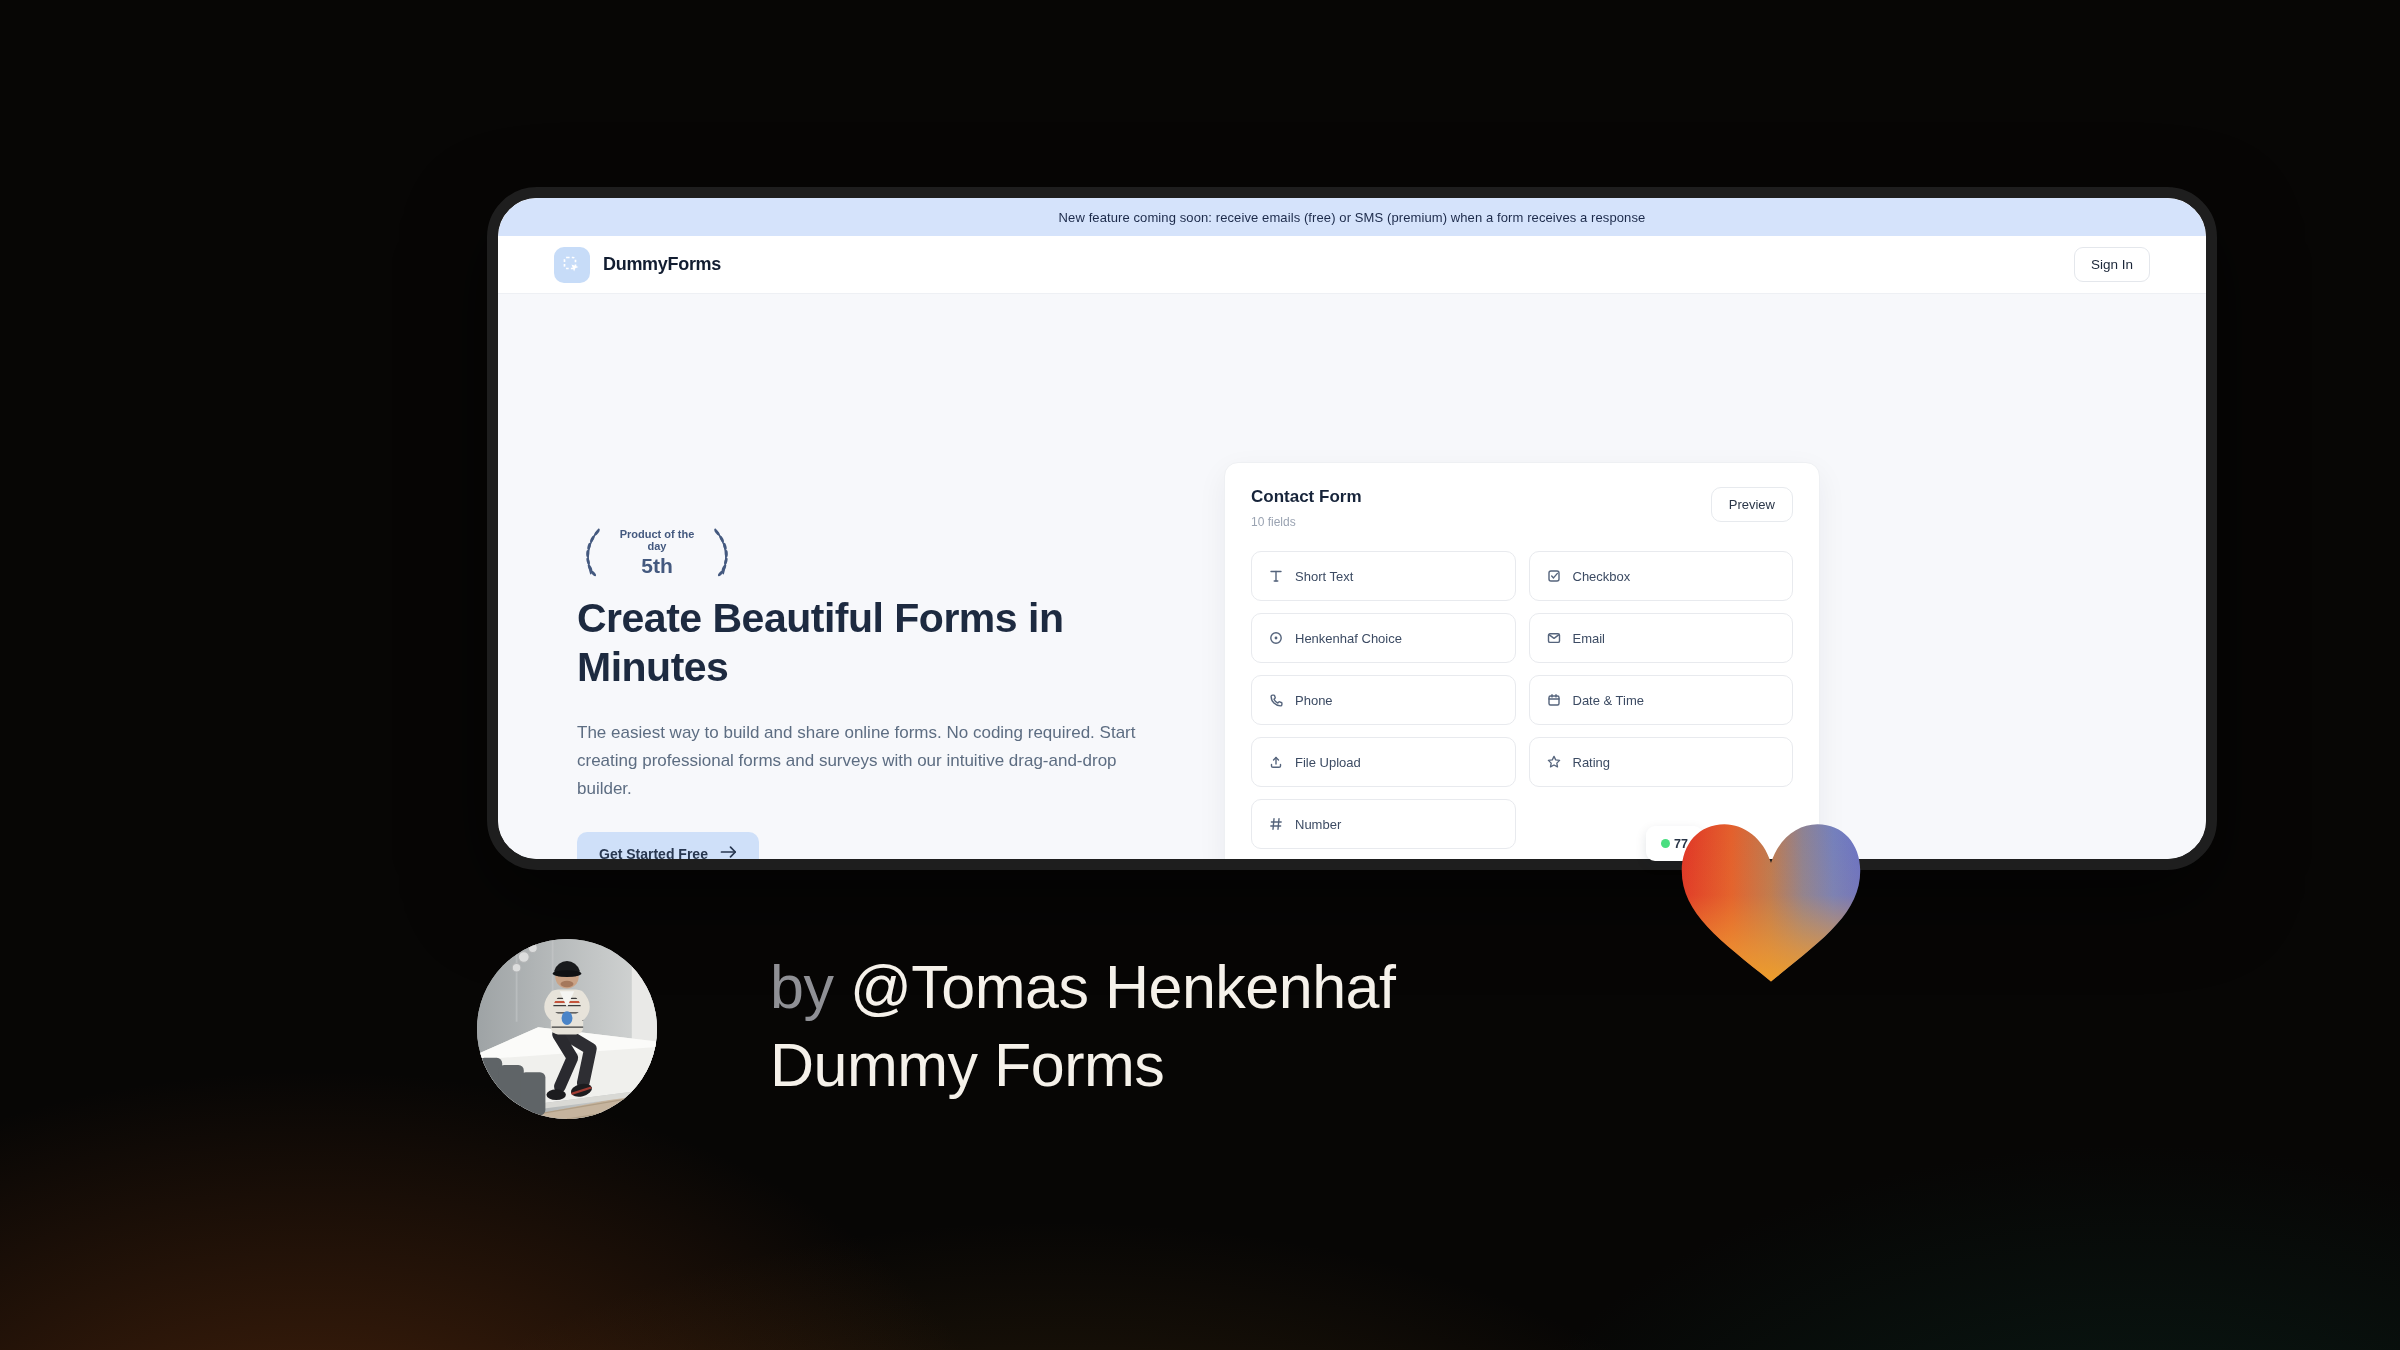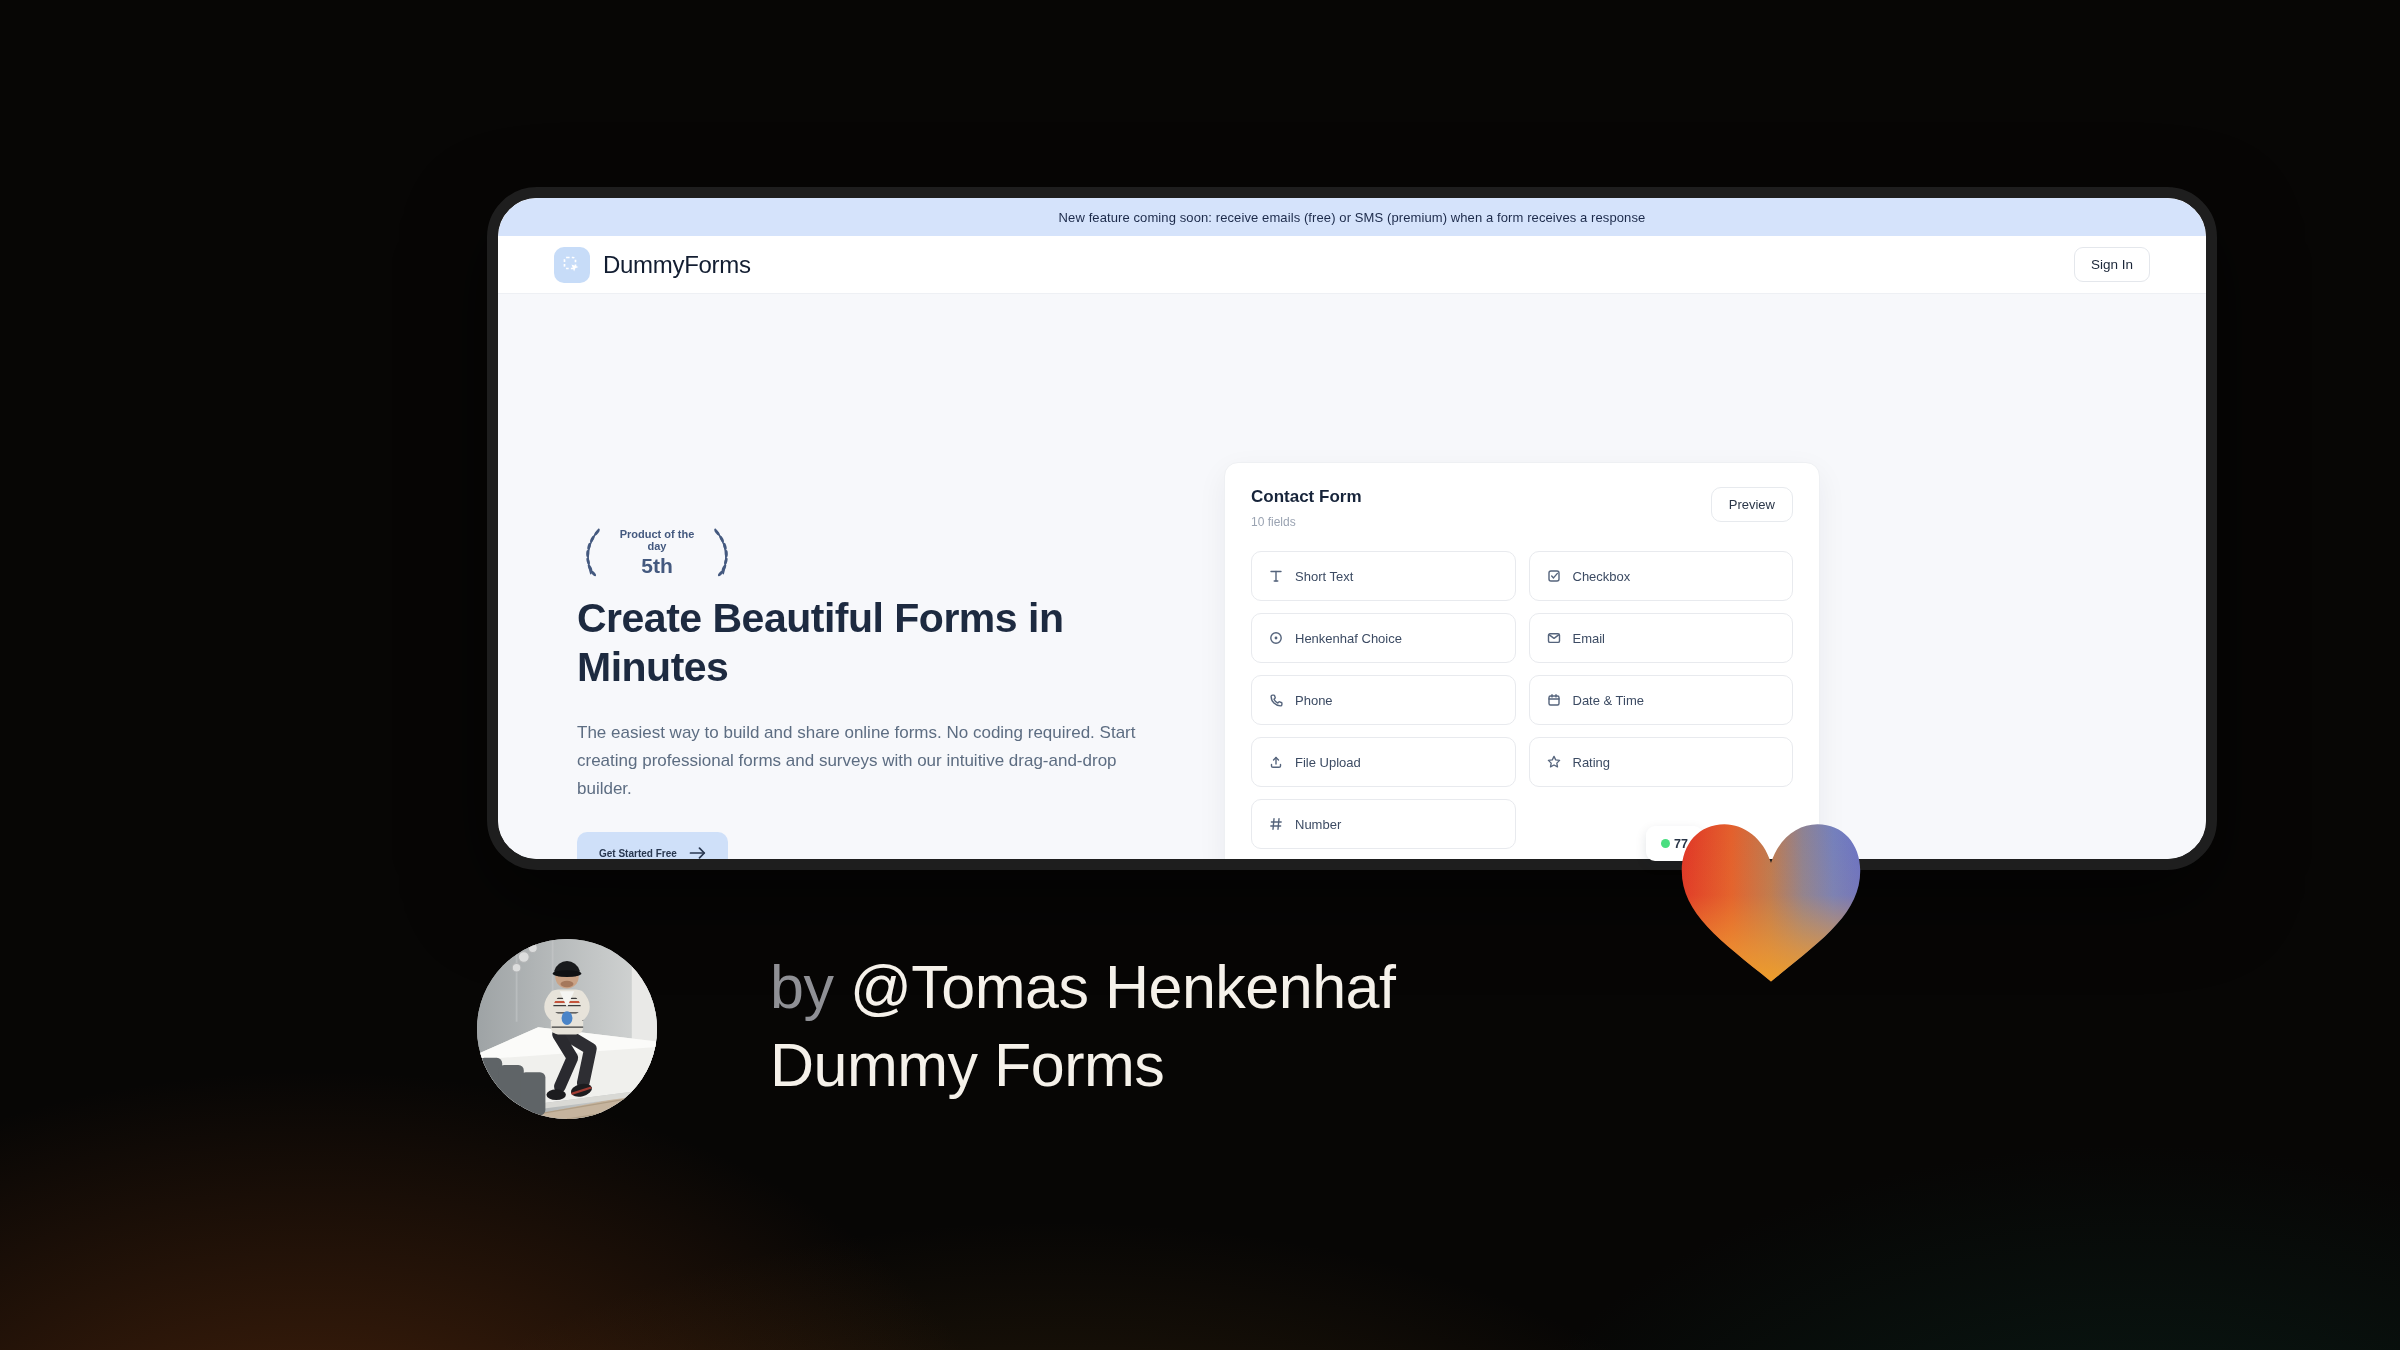--- a/index.html
+++ b/index.html
@@ -28,21 +28,21 @@
   }
   .header {
     height:58px; background:#ffffff; border-bottom:1px solid #eef0f4;
     display:flex; align-items:center; padding:0 56px; justify-content:space-between;
   }
   .brand { display:flex; align-items:center; gap:13px; cursor:pointer; }
   .brand-icon {
     width:36px; height:36px; border-radius:10px; background:#c7dcf8;
     display:flex; align-items:center; justify-content:center;
   }
-  .brand-name { font-size:24px; font-weight:400; color:#121d31; letter-spacing:-.3px; }
+  .brand-name { font-size:18px; font-weight:700; color:#121d31; letter-spacing:-.3px; }
   .signin-btn {
     background:#fff; border:1px solid #e4e7ec; border-radius:9px;
     padding:9px 16px; font-size:13.5px; color:#1b2638; font-family:inherit; cursor:pointer;
   }
 
   .main { position:relative; width:100%; height:587px; background:#f7f8fb; }
 
   
   .laurel-badge {
     position:absolute; left:79px; top:228px; width:160px; text-align:center; color:#44597f;
@@ -56,21 +56,21 @@
     font-size:41px; line-height:49px; font-weight:700; color:#1d2a40; letter-spacing:-.5px;
   }
   .hero-desc {
     position:absolute; left:79px; top:425px; width:578px;
     font-size:17px; line-height:28px; color:#5d6d82;
   }
   .cta-btn {
     position:absolute; left:79px; top:538px; height:43px; padding:0 22px;
     background:#cfe0f9; border:none; border-radius:10px; cursor:pointer;
     display:flex; align-items:center; gap:12px; font-family:inherit;
-    font-size:10px; font-weight:600; color:#283750;
+    font-size:14px; font-weight:600; color:#283750;
   }
 
   
   .card {
     position:absolute; left:726px; top:168px; width:596px;
     background:#fff; border:1px solid #eef0f3; border-radius:14px;
     box-shadow:0 10px 30px rgba(23,36,58,.06); padding:24px 26px;
   }
   .card-head { display:flex; justify-content:space-between; align-items:flex-start; }
   .card-title { font-size:17px; font-weight:700; color:#17243a; }

